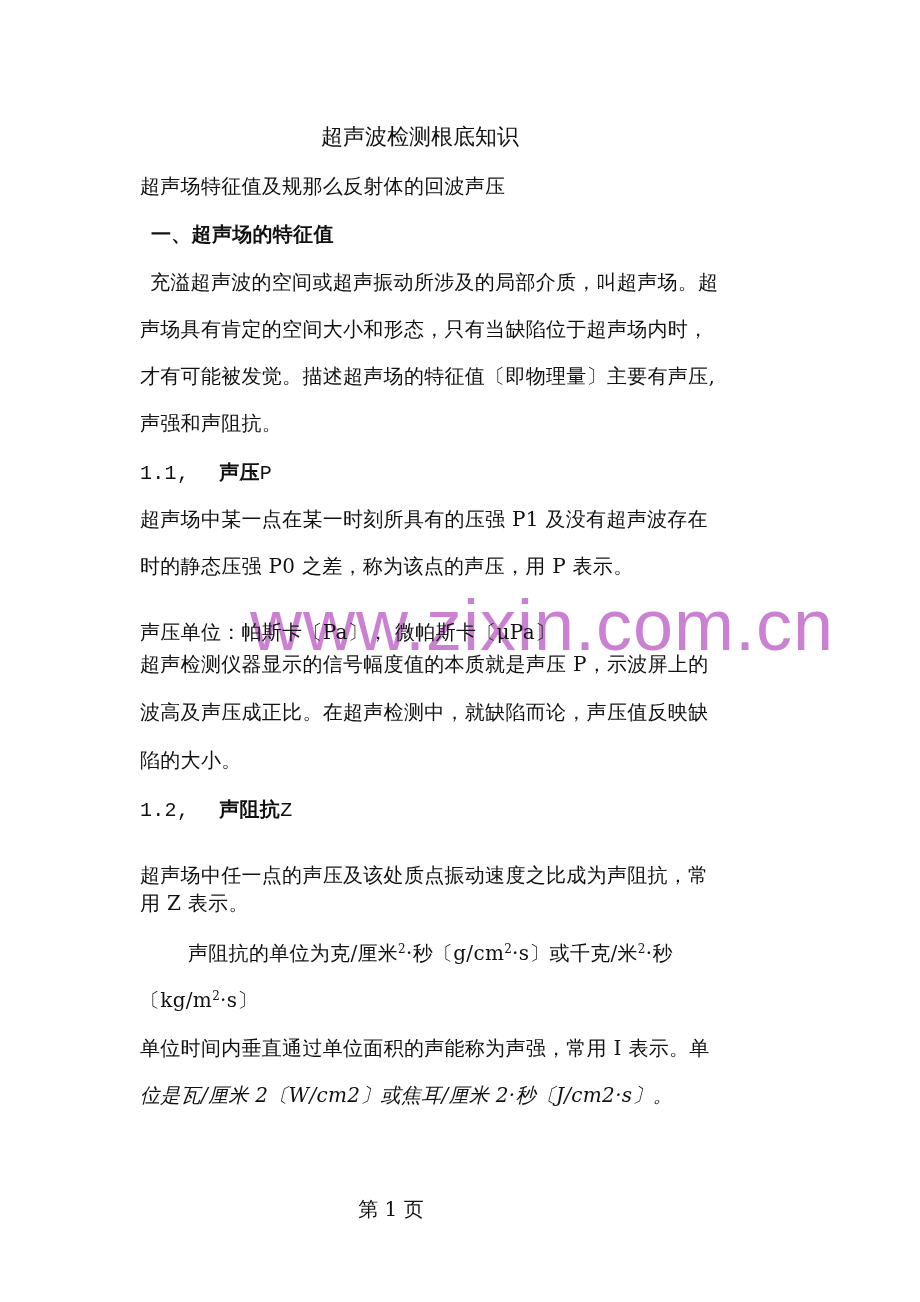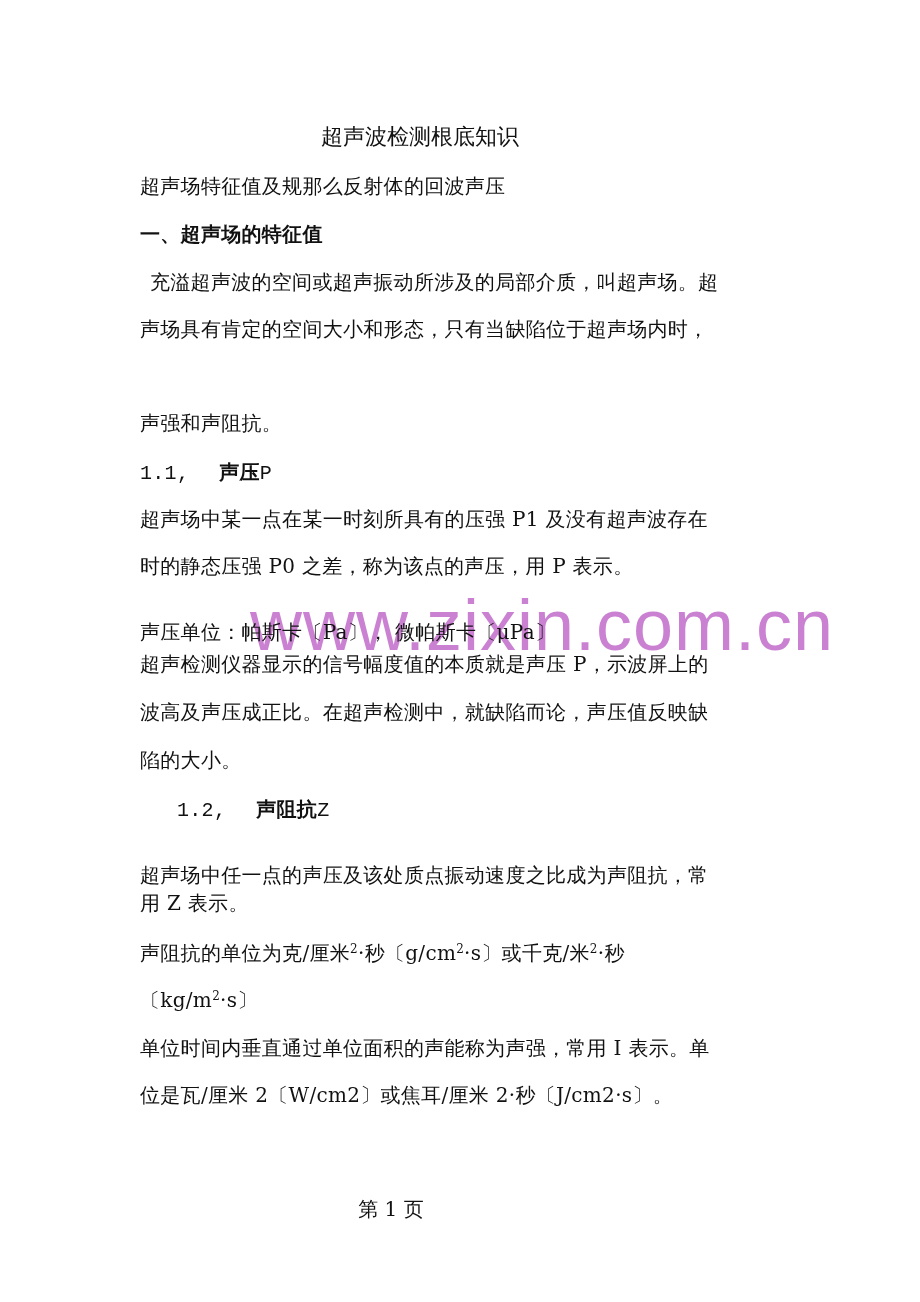--- a/index.html
+++ b/index.html
@@ -20,49 +20,50 @@
 <body>
 
 <div class="page">
 
   <div class="watermark">www.zixin.com.cn</div>
 
   <div class="title">超声波检测根底知识</div>
 
   <div class="line" style="top:172px;">超声场特征值及规那么反射体的回波声压</div>
 
-  <div class="line heading" style="top:220px;">一、超声场的特征值</div>
+  <div class="line heading" style="top:220px;margin-left:11px;">一、超声场的特征值</div>
 
   <div class="line" style="top:268px;margin-left:10px;">充溢超声波的空间或超声振动所涉及的局部介质，叫超声场。超</div>
   <div class="line" style="top:315px;">声场具有肯定的空间大小和形态，只有当缺陷位于超声场内时，</div>
+  <div class="line" style="top:362px;">才有可能被发觉。描述超声场的特征值〔即物理量〕主要有声压,</div>
   <div class="line" style="top:409px;">声强和声阻抗。</div>
 
   <div class="line heading" style="top:458px;">
     <span class="num">1.1,</span><span style="display:inline-block;width:30px;"></span><span>声压</span><span class="num">P</span>
   </div>
 
   <div class="line" style="top:505px;">超声场中某一点在某一时刻所具有的压强 P1 及没有超声波存在</div>
   <div class="line" style="top:552px;">时的静态压强 P0 之差，称为该点的声压，用 P 表示。</div>
   <div class="line" style="top:602px;margin-top:16px;">声压单位：帕斯卡〔Pa〕，  微帕斯卡〔μPa〕</div>
   <div class="line" style="top:650px;">超声检测仪器显示的信号幅度值的本质就是声压 P，示波屏上的</div>
   <div class="line" style="top:698px;">波高及声压成正比。在超声检测中，就缺陷而论，声压值反映缺</div>
   <div class="line" style="top:746px;">陷的大小。</div>
 
-  <div class="line heading" style="top:795px;margin-left:37px;">
+  <div class="line heading" style="top:795px;">
     <span class="num">1.2,</span><span style="display:inline-block;width:30px;"></span><span>声阻抗</span><span class="num">Z</span>
   </div>
 
   <div class="line" style="top:861px;">超声场中任一点的声压及该处质点振动速度之比成为声阻抗，常</div>
   <div class="line" style="top:889px;">用 Z 表示。</div>
 
-  <div class="line" style="top:939px;">
+  <div class="line" style="top:939px;margin-left:48px;">
     <span>声阻抗的单位为克/厘米</span><sup>2</sup><span>·秒〔g/cm</span><sup>2</sup><span>·s〕或千克/米</span><sup>2</sup><span>·秒</span>
   </div>
 
   <div class="line" style="top:986px;">
     <span>〔kg/m</span><sup>2</sup><span>·s〕</span>
   </div>
 
   <div class="line" style="top:1034px;">单位时间内垂直通过单位面积的声能称为声强，常用 I 表示。单</div>
-  <div class="line" style="top:1081px;">位是瓦/厘米 2〔W/cm2〕或焦耳/厘米 2·秒〔J/cm2·s〕。</div>
+  <div class="line" style="top:1081px;font-style:italic;">位是瓦/厘米 2〔W/cm2〕或焦耳/厘米 2·秒〔J/cm2·s〕。</div>
 
   <div class="footer">第 1 页</div>
 </div>
 
 </body></html>

